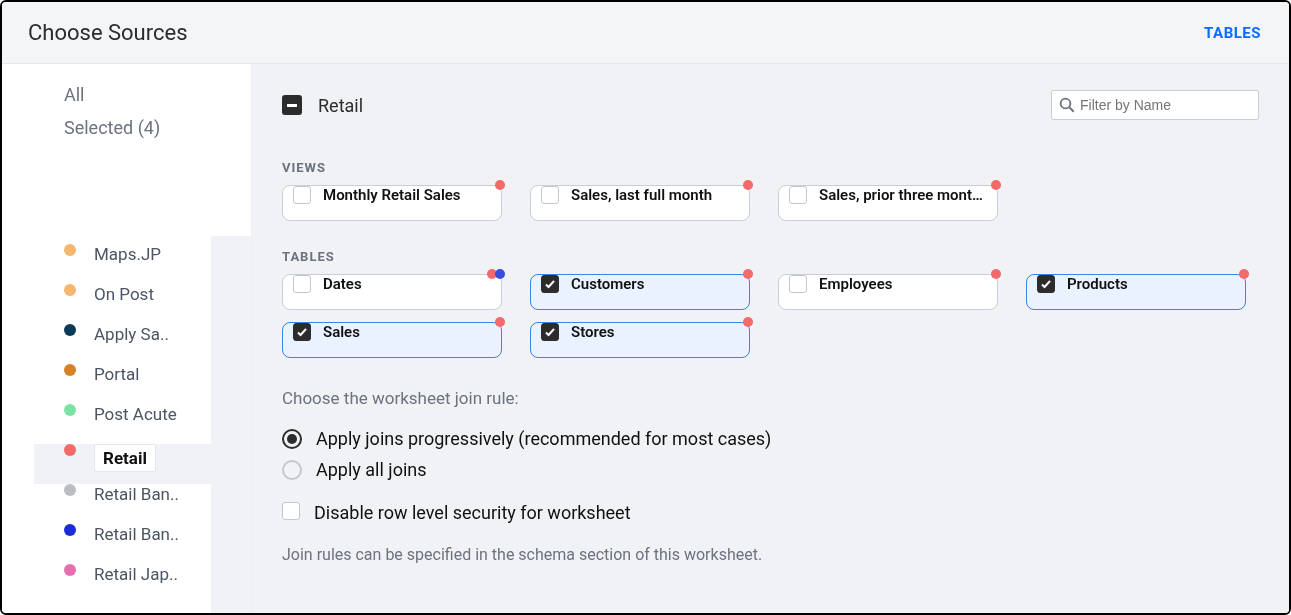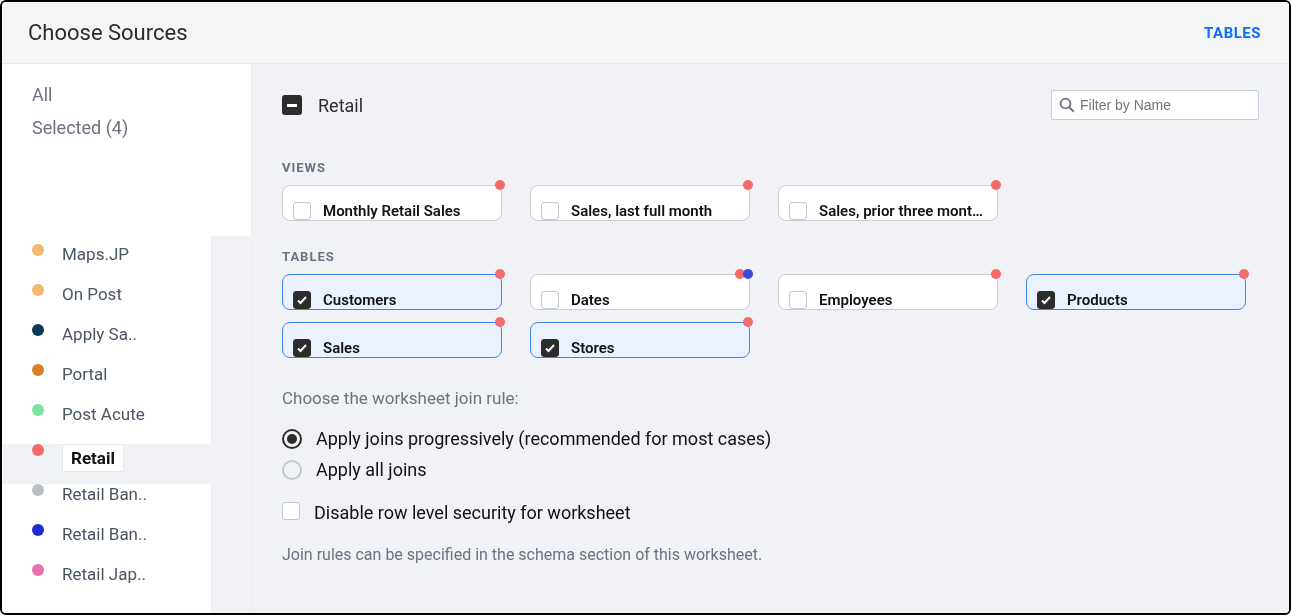--- a/index.html
+++ b/index.html
@@ -2,21 +2,21 @@
 <html><head>
 <meta charset="utf-8">
 <style>
   * { box-sizing: border-box; margin: 0; padding: 0; }
   html, body { width: 1291px; height: 615px; font-family: -apple-system, BlinkMacSystemFont, "Segoe UI", Roboto, "Helvetica Neue", Arial, sans-serif; color: #2c2c2c; }
   .frame { width: 1291px; height: 615px; background: #fff; border: 2px solid #000; border-radius: 6px; overflow: hidden; display: flex; flex-direction: column; }
   .header { height: 62px; background: #f4f5f7; display: flex; align-items: center; justify-content: space-between; padding: 0 28px 0 26px; border-bottom: 1px solid #e3e6ea; gap: 31px; }
   .header-title { font-size: 22px; font-weight: 400; color: #2c2c2c; }
   .close-link { font-size: 15px; font-weight: 700; color: #0b6cff; letter-spacing: 0.5px; cursor: pointer; }
   .body { flex: 1; display: flex; min-height: 0; }
-  .sidebar { width: 250px; background: #fff; display: flex; flex-direction: column; border-right: 1px solid #eceff2; position: relative; }
+  .sidebar { width: 250px; background: #fff; display: flex; flex-direction: column; border-right: 1px solid #eceff2; position: relative; padding-left: 32px; }
   .sidebar-top { padding: 20px 0 0 30px; }
   .sb-link { font-size: 18px; color: #6b7280; margin-bottom: 12px; cursor: pointer; }
   .sb-list { margin-top: 94px; }
   .sb-item { display: flex; align-items: flex-start; height: 40px; padding-left: 30px; cursor: pointer; font-size: 17px; color: #4b5563; }
   .sb-item.active { font-weight: 700; color: #111; }
   .sb-item.active .sb-label { background: #fff; border: 1px solid #e3e6ea; border-radius: 2px; padding: 3px 8px; }
   .sb-item.active-row { background: #f0f2f5; }
   .dot { width: 12px; height: 12px; border-radius: 50%; flex: 0 0 12px; margin-right: 18px; }
   .sidebar::after{ content:""; position:absolute; right:0; top:172px; width:40px; height:calc(100% - 172px); background:#f0f2f5;}
   .main { flex: 1; background: #f0f2f5; padding: 26px 30px 20px 30px; overflow: auto; }
@@ -25,21 +25,21 @@
   .chk-mixed { width: 20px; height: 20px; background: #2c2c2c; border-radius: 3px; display: inline-flex; align-items: center; justify-content: center; margin-right: 16px; cursor: pointer; }
   .chk-mixed::after { content: ""; width: 10px; height: 3px; background: #fff; }
   .source-name { font-size: 18px; font-weight: 400; }
   .filter-box { width: 208px; height: 30px; border: 1px solid #c9ced6; background: #fff; border-radius: 2px; display: flex; align-items: center; padding: 0 6px; }
   .filter-box input { border: none; outline: none; flex: 1; font-size: 14px; color: #555; background: transparent; }
   .search-icon { width: 18px; height: 18px; margin-right: 4px; flex: 0 0 18px; }
   .search-icon svg { width: 18px; height: 18px; }
   .section-label { font-size: 13px; font-weight: 700; letter-spacing: 1px; color: #6b7280; margin-bottom: 10px; }
   .card-row { display: flex; gap: 28px; margin-bottom: 12px; flex-wrap: wrap; }
   .sec-tables { margin-top: 28px; }
-  .card { width: 220px; height: 36px; background: #fff; border: 1px solid #c9ced6; border-radius: 8px; display: flex; align-items: flex-end; padding: 0 10px; position: relative; cursor: pointer; }
+  .card { width: 220px; height: 36px; background: #fff; border: 1px solid #c9ced6; border-radius: 8px; display: flex; align-items: flex-start; padding: 0 10px; position: relative; cursor: pointer; }
   .card.selected { background: #eaf2ff; border-color: #3b82f6; }
   .card .chk { width: 18px; height: 18px; border: 1.5px solid #c2c8d0; border-radius: 3px; margin-right: 12px; background: #fff; display:inline-flex; align-items:center; justify-content:center; flex:0 0 18px;}
   .card.selected .chk { background: #2c2c2c; border-color: #2c2c2c; }
   .card.selected .chk svg { display:block; }
   .card .chk svg { display:none; width:12px; height:12px; }
   .card-label { font-size: 15px; font-weight: 600; color: #111; white-space: nowrap; overflow: hidden; text-overflow: ellipsis; }
   .badges { position: absolute; top: -6px; right: -4px; display:flex; }
   .badge { width: 10px; height: 10px; border-radius: 50%; margin-left: -2px; }
   .join-section { margin-top: 30px; }
   .join-prompt { font-size: 17px; color: #6b7280; margin-bottom: 20px; }
@@ -145,37 +145,37 @@
             <span class="card-label">Sales, prior three months</span>
             <span class="badges">
               <span class="badge" style="background: rgb(244, 106, 106);"></span>
             </span>
           </div>
         </div>
 
       <div class="sec-tables">
         <div class="section-label">TABLES</div>
         <div class="card-row" id="tables-row1">
-            <div class="card selected">
-              <span class="chk">
-                <svg viewBox="0 0 24 24" fill="none" stroke="#fff" stroke-width="4">
-                  <polyline points="4 13 9 18 20 6"></polyline>
-                </svg>
-              </span>
-              <span class="card-label">Customers</span>
-              <span class="badges">
-                <span class="badge" style="background: rgb(244, 106, 106);"></span>
-              </span>
-            </div>
             <div class="card">
               <span class="chk"></span>
               <span class="card-label">Dates</span>
               <span class="badges">
                 <span class="badge" style="background: rgb(244, 106, 106);"></span>
                 <span class="badge" style="background: rgb(59, 75, 220);"></span>
+              </span>
+            </div>
+            <div class="card selected">
+              <span class="chk">
+                <svg viewBox="0 0 24 24" fill="none" stroke="#fff" stroke-width="4">
+                  <polyline points="4 13 9 18 20 6"></polyline>
+                </svg>
+              </span>
+              <span class="card-label">Customers</span>
+              <span class="badges">
+                <span class="badge" style="background: rgb(244, 106, 106);"></span>
               </span>
             </div>
             <div class="card">
               <span class="chk"></span>
               <span class="card-label">Employees</span>
               <span class="badges">
                 <span class="badge" style="background: rgb(244, 106, 106);"></span>
               </span>
             </div>
             <div class="card selected">

